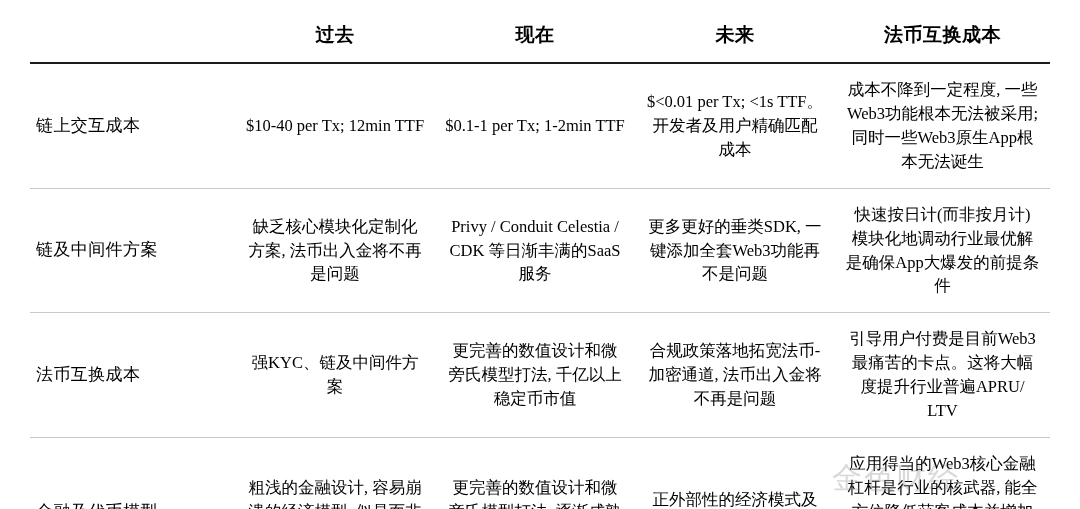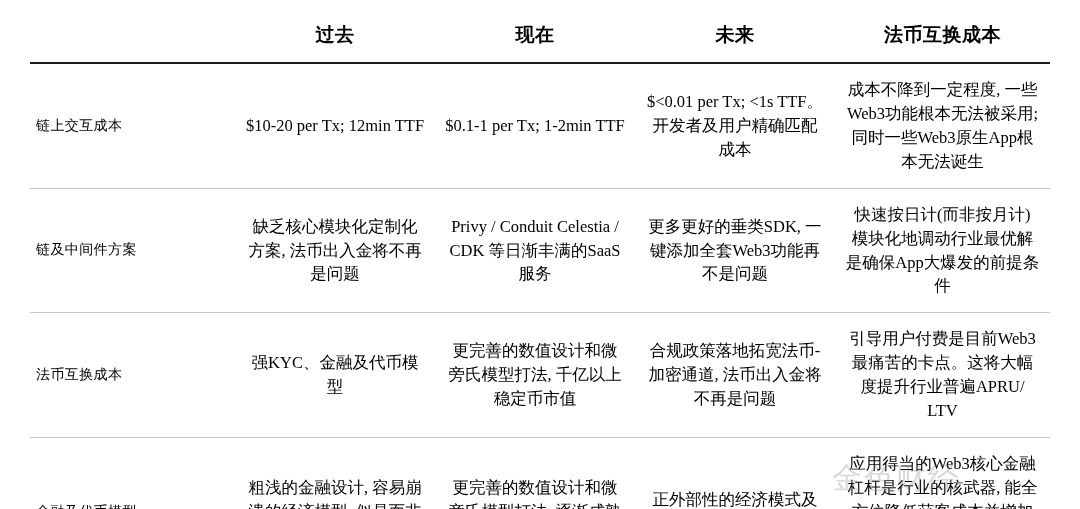--- a/index.html
+++ b/index.html
@@ -53,21 +53,21 @@
     font-size: 16.5px;
     line-height: 1.45;
     padding: 14px 10px;
     border-bottom: 1px solid #c9c9c9;
     vertical-align: middle;
     text-align: center;
   }
   tbody td.rowhead {
     text-align: left;
     padding-left: 6px;
-    font-size: 14px;
+    font-size: 17px;
     letter-spacing: 0.4px;
   }
   tbody tr:last-child td {
     border-bottom: 1px solid #c9c9c9;
   }
   .watermark {
     position: absolute;
     right: 8px;
     bottom: 10px;
     font-size: 30px;
@@ -96,35 +96,35 @@
         <th class="corner"></th>
         <th>过去</th>
         <th>现在</th>
         <th>未来</th>
         <th>法币互换成本</th>
       </tr>
     </thead>
     <tbody>
       <tr>
         <td class="rowhead">链上交互成本</td>
-        <td>$10-20 per Tx; 12min TTF</td>
+        <td>$10-40 per Tx; 12min TTF</td>
         <td>$0.1-1 per Tx; 1-2min TTF</td>
         <td>$&lt;0.01 per Tx; &lt;1s TTF。开发者及用户精确匹配成本</td>
         <td>成本不降到一定程度, 一些Web3功能根本无法被采用; 同时一些Web3原生App根本无法诞生</td>
       </tr>
       <tr>
         <td class="rowhead">链及中间件方案</td>
         <td>缺乏核心模块化定制化方案, 法币出入金将不再是问题</td>
         <td>Privy / Conduit Celestia / CDK 等日渐丰满的SaaS服务</td>
         <td>更多更好的垂类SDK, 一键添加全套Web3功能再不是问题</td>
         <td>快速按日计(而非按月计) 模块化地调动行业最优解是确保App大爆发的前提条件</td>
       </tr>
       <tr>
         <td class="rowhead">法币互换成本</td>
-        <td>强KYC、金融及代币模型</td>
+        <td>强KYC、链及中间件方案</td>
         <td>更完善的数值设计和微旁氏模型打法, 千亿以上稳定币市值</td>
         <td>合规政策落地拓宽法币-加密通道, 法币出入金将不再是问题</td>
         <td>引导用户付费是目前Web3最痛苦的卡点。这将大幅度提升行业普遍APRU/ LTV</td>
       </tr>
       <tr>
         <td class="rowhead">金融及代币模型</td>
         <td>粗浅的金融设计, 容易崩溃的经济模型, 似是而非的代币模式</td>
         <td>更完善的数值设计和微旁氏模型打法, 逐渐成熟的增长方法论</td>
         <td>正外部性的经济模式及代币模型</td>
         <td>应用得当的Web3核心金融杠杆是行业的核武器, 能全方位降低获客成本并增加ARPU, 模式跑不通的话有害无益</td>

